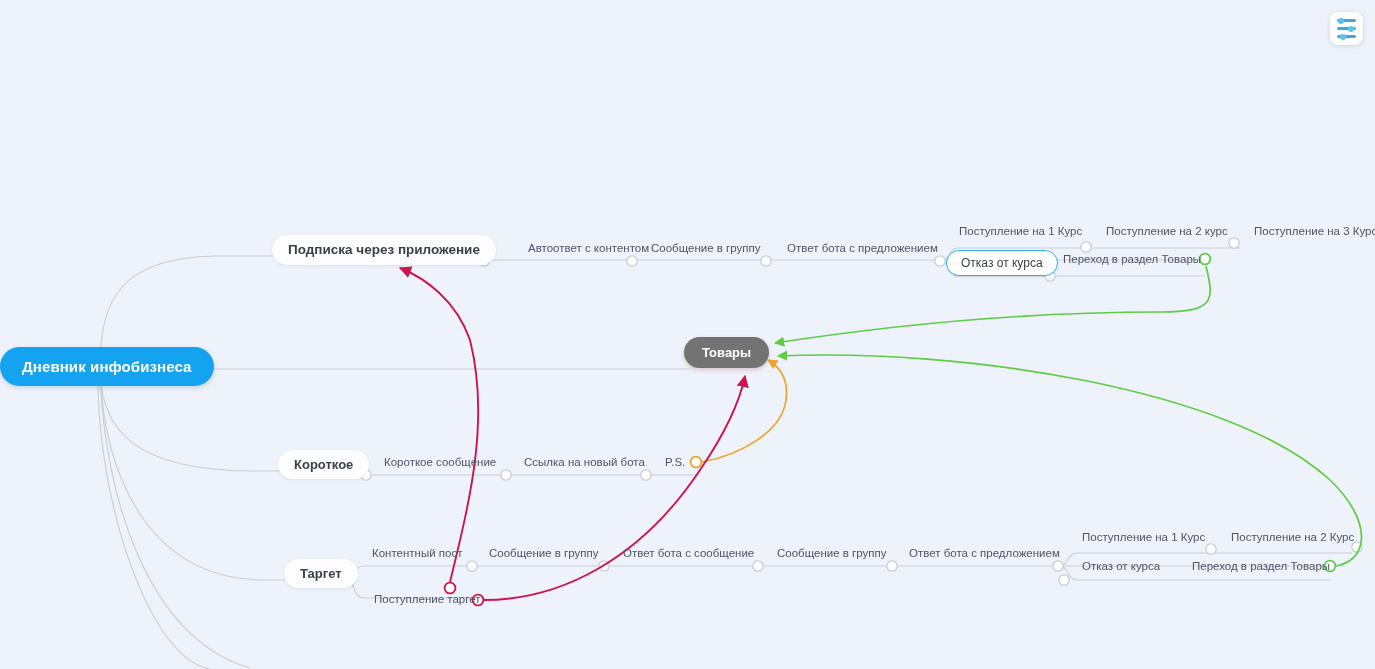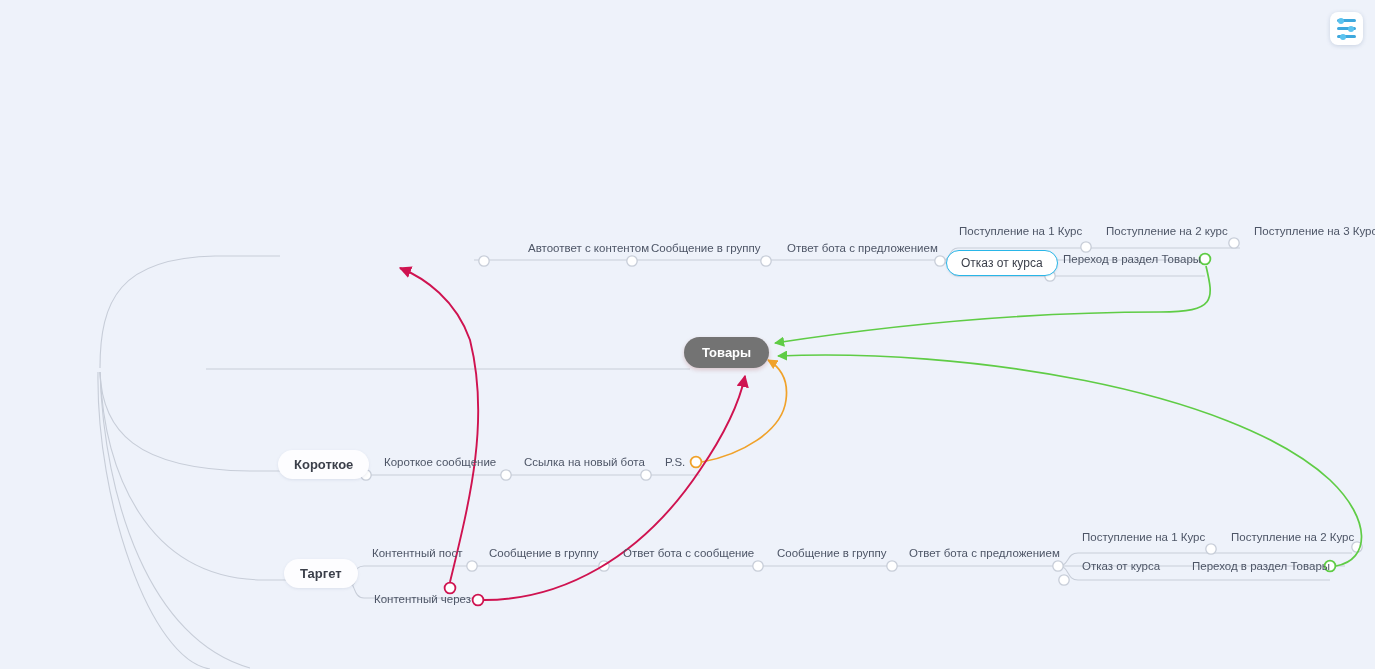--- a/index.html
+++ b/index.html
@@ -195,21 +195,27 @@
 
     <path d="M 1336 566 C 1370 560 1372 520 1330 480 C 1230 388 960 348 778 356" fill="none" stroke="#5fcc45" stroke-width="1.7" marker-end="url(#arrow-green)"></path>
 
     <path d="M 702 462 C 740 455 782 432 786 400 C 789 378 778 366 768 360" fill="none" stroke="#f0a22a" stroke-width="1.7" marker-end="url(#arrow-orange)"></path>
 
     <path d="M 484 600 C 560 600 640 560 700 470 C 726 432 740 400 745 376" fill="none" stroke="#cf1350" stroke-width="1.9" marker-end="url(#arrow-crimson)"></path>
 
     <path d="M 450 582 C 470 500 490 420 470 340 C 456 300 425 278 400 268" fill="none" stroke="#cf1350" stroke-width="1.9" marker-end="url(#arrow-crimson)"></path>
   </svg>
 
-
+  <div class="node root" style="left:0px; top:347px;">
+    <span>Дневник инфобизнеса</span>
+  </div>
+
+  <div class="node pill wide" style="left:272px; top:235px;">
+    <span>Подписка через приложение</span>
+  </div>
 
   <div class="node lbl" style="left:528px; top:243px;">
     <span>Автоответ с контентом</span>
   </div>
   <div class="node lbl" style="left:651px; top:243px;">
     <span>Сообщение в группу</span>
   </div>
   <div class="node lbl" style="left:787px; top:243px;">
     <span>Ответ бота с предложением</span>
   </div>
@@ -261,21 +267,21 @@
     <span>Ответ бота с сообщение</span>
   </div>
   <div class="node lbl" style="left:777px; top:548px;">
     <span>Сообщение в группу</span>
   </div>
   <div class="node lbl" style="left:909px; top:548px;">
     <span>Ответ бота с предложением</span>
   </div>
 
   <div class="node lbl" style="left:374px; top:594px;">
-    <span>Контентный через</span>
+    <span>Поступление таргет</span>
   </div>
 
   <div class="node lbl" style="left:1082px; top:532px;">
     <span>Поступление на 1 Курс</span>
   </div>
   <div class="node lbl" style="left:1231px; top:532px;">
     <span>Поступление на 2 Курс</span>
   </div>
   <div class="node lbl" style="left:1082px; top:561px;">
     <span>Отказ от курса</span>

